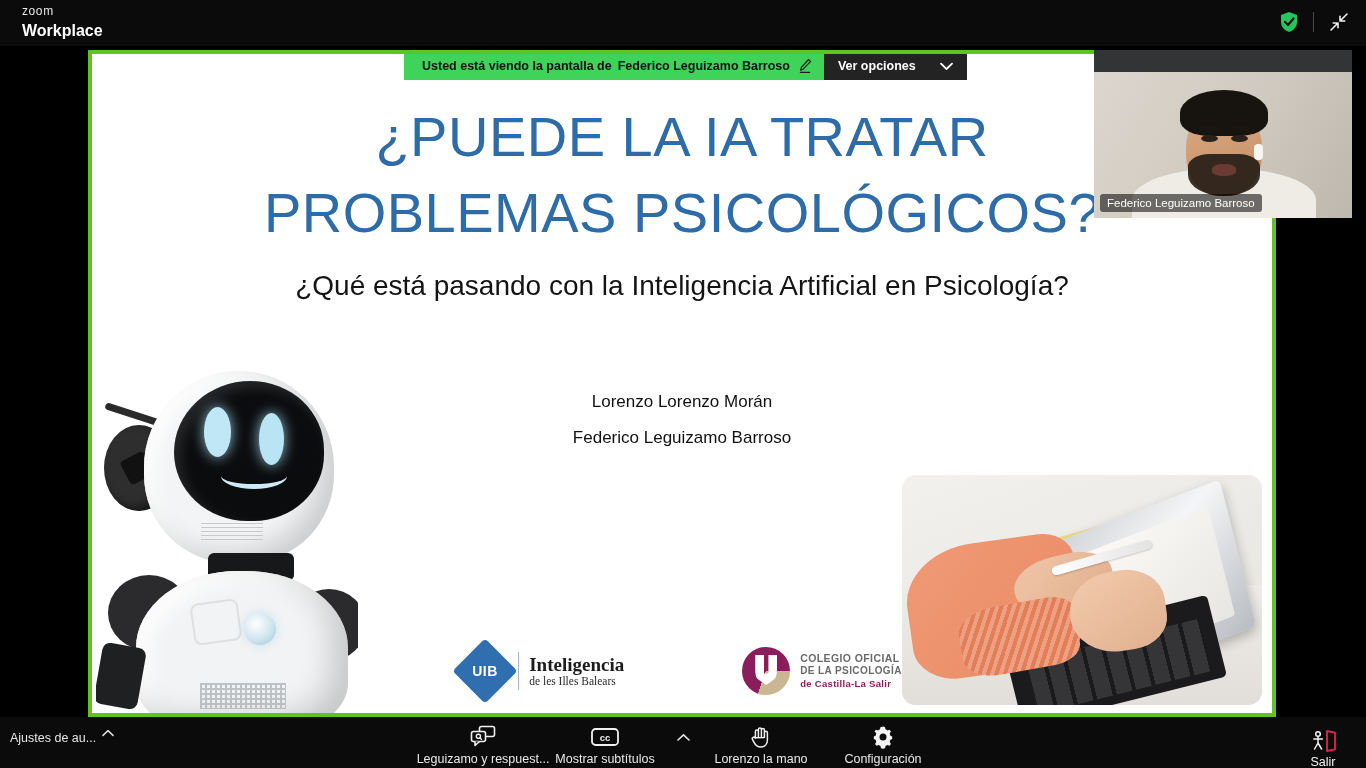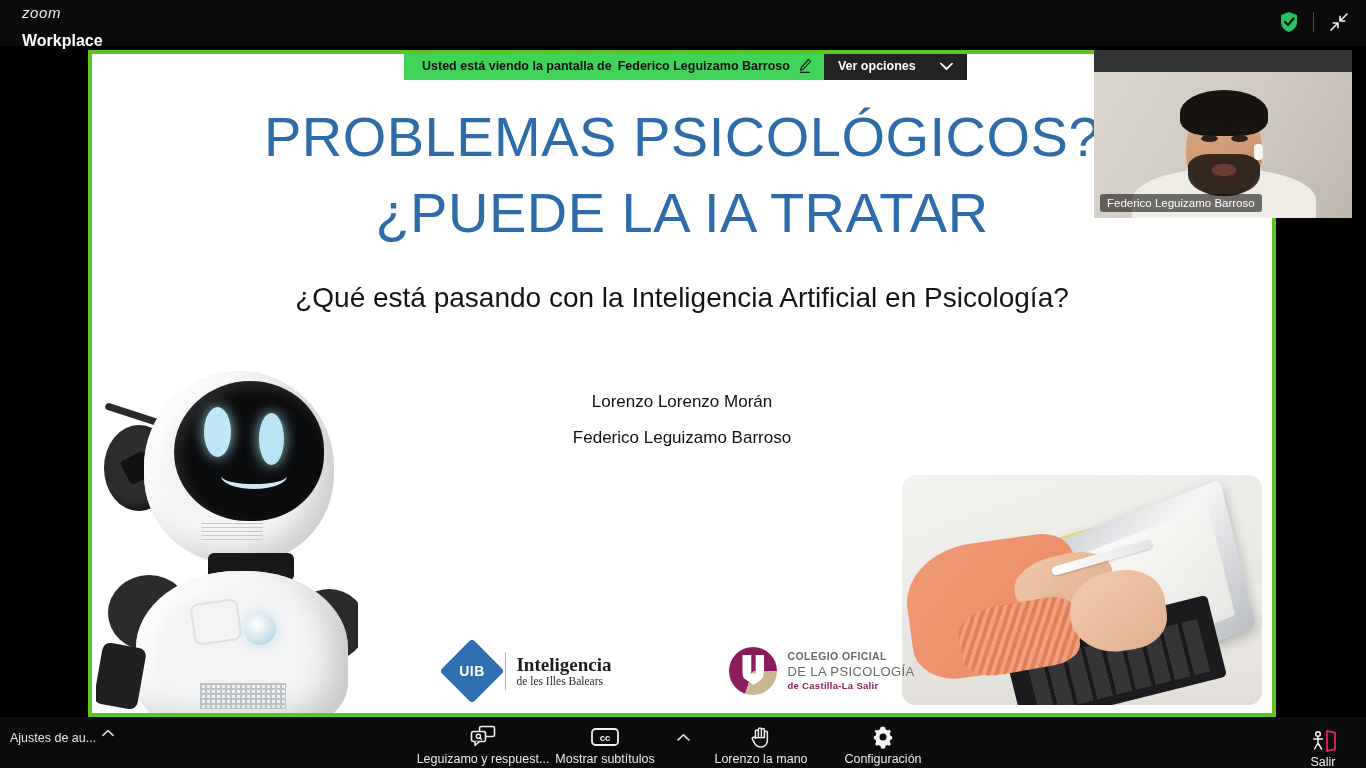--- a/index.html
+++ b/index.html
@@ -5,22 +5,22 @@
   * { margin:0; padding:0; box-sizing:border-box; }
   html,body { width:1366px; height:768px; overflow:hidden; background:#000; }
   body { font-family:"Liberation Sans", sans-serif; }
 
   
   #app-titlebar{
     position:absolute; left:0; top:0; width:1366px; height:46px;
     background:#0b0b0b; color:#fff;
   }
   #brand-block{ position:absolute; left:22px; top:5px; line-height:1; }
-  #brand-zoom{ font-size:15px; letter-spacing:.6px; color:#e8e8e8; display:block;font-style:italic; }
-  #brand-workplace{ font-size:16px; font-weight:700; color:#fff; display:block; margin-top:13px; }
+  #brand-zoom{ font-size:12px; letter-spacing:.6px; color:#e8e8e8; display:block; }
+  #brand-workplace{ font-size:16px; font-weight:700; color:#fff; display:block; margin-top:6px; }
 
   #titlebar-right{ position:absolute; right:16px; top:11px; display:flex; align-items:center; gap:14px; }
   .tb-divider{ width:1px; height:20px; background:#4a4a4a; }
   #shield-icon{ width:20px; height:22px; display:block; }
   #minimize-icon{ width:22px; height:22px; display:block; }
 
   
   #share-frame{
     position:absolute; left:88px; top:50px; width:1188px; height:667px;
     border:4px solid #5cc423; background:#fff;
@@ -50,21 +50,21 @@
   #slide{ position:absolute; inset:0; background:#fff; }
   #slide-title{
     position:absolute; left:0; right:0; top:45px;
     text-align:center; color:#2d6ca8;
     font-size:56px; font-weight:400; line-height:1.35;
     letter-spacing:.5px;
     font-family:"Liberation Sans", sans-serif;
   }
   #slide-title-line1, #slide-title-line2{ display:block; }
   #slide-subtitle{
-    position:absolute; left:0; right:0; top:228px;
+    position:absolute; left:0; right:0; top:216px;
     text-align:center; color:#141414; font-size:28px; font-weight:400;
   }
   #slide-authors{
     position:absolute; left:0; right:0; top:325px;
     text-align:center; color:#111; font-size:17px; line-height:1.45;
   }
   .author-line{ display:block;margin-top:11px; }
 
   
   #robot-image{ position:absolute; left:4px; bottom:0; width:262px; height:350px; overflow:hidden; }
@@ -123,21 +123,21 @@
   #uib-sub{ font-size:11.5px; color:#2a2a2a; display:block; font-family:"Liberation Serif", serif; }
 
   #copclm-logo{ display:flex; align-items:center; gap:10px; }
   #copclm-mark{ width:48px; height:48px; position:relative; }
   #copclm-circle{ position:absolute; inset:0; border-radius:50%;
       background:conic-gradient(from 200deg,#8c1d5c 0deg 250deg,#c9b693 250deg 360deg); }
   #copclm-glyph{ position:absolute; left:13px; top:8px; width:22px; height:30px;
       background:#fff; border-radius:0 0 50% 50%; clip-path:polygon(0 0,40% 0,40% 62%,60% 62%,60% 0,100% 0,100% 74%,50% 100%,0 74%); }
   #copclm-text{ line-height:1.25; }
   #copclm-l1{ font-size:10.5px; font-weight:700; color:#6a6a6a; display:block; letter-spacing:.4px; }
-  #copclm-l2{ font-size:13px; font-weight:400; color:#6a6a6a; display:block; letter-spacing:.4px; }
+  #copclm-l2{ font-size:10px; font-weight:700; color:#6a6a6a; display:block; letter-spacing:.4px; }
   #copclm-l3{ font-size:9.5px; font-weight:700; color:#8c1d5c; display:block; letter-spacing:.3px; }
 
   
   #video-panel{ position:absolute; left:1094px; top:50px; width:258px; height:22px; background:#333436; z-index:40; }
   #video-tile{
     position:absolute; left:1094px; top:72px; width:258px; height:146px;
     background:linear-gradient(165deg,#d7d2c9 0%,#cfc9c0 40%,#c6c0b6 100%);
     overflow:hidden; z-index:40;
   }
   .vt{ position:absolute; }
@@ -214,22 +214,22 @@
     </span>
   </div>
 </div>
 
 <div id="share-frame">
   <div id="share-content">
 
     <div id="slide">
 
       <div id="slide-title">
+        <span id="slide-title-line1">¿PUEDE LA IA TRATAR</span>
         <span id="slide-title-line2">PROBLEMAS PSICOLÓGICOS?</span>
-        <span id="slide-title-line1">¿PUEDE LA IA TRATAR</span>
       </div>
 
       <div id="slide-subtitle">¿Qué está pasando con la  Inteligencia Artificial en Psicología?</div>
 
       <div id="slide-authors">
         <span class="author-line">Lorenzo Lorenzo Morán</span>
         <span class="author-line">Federico Leguizamo Barroso</span>
       </div>
 
       <div id="robot-image">

